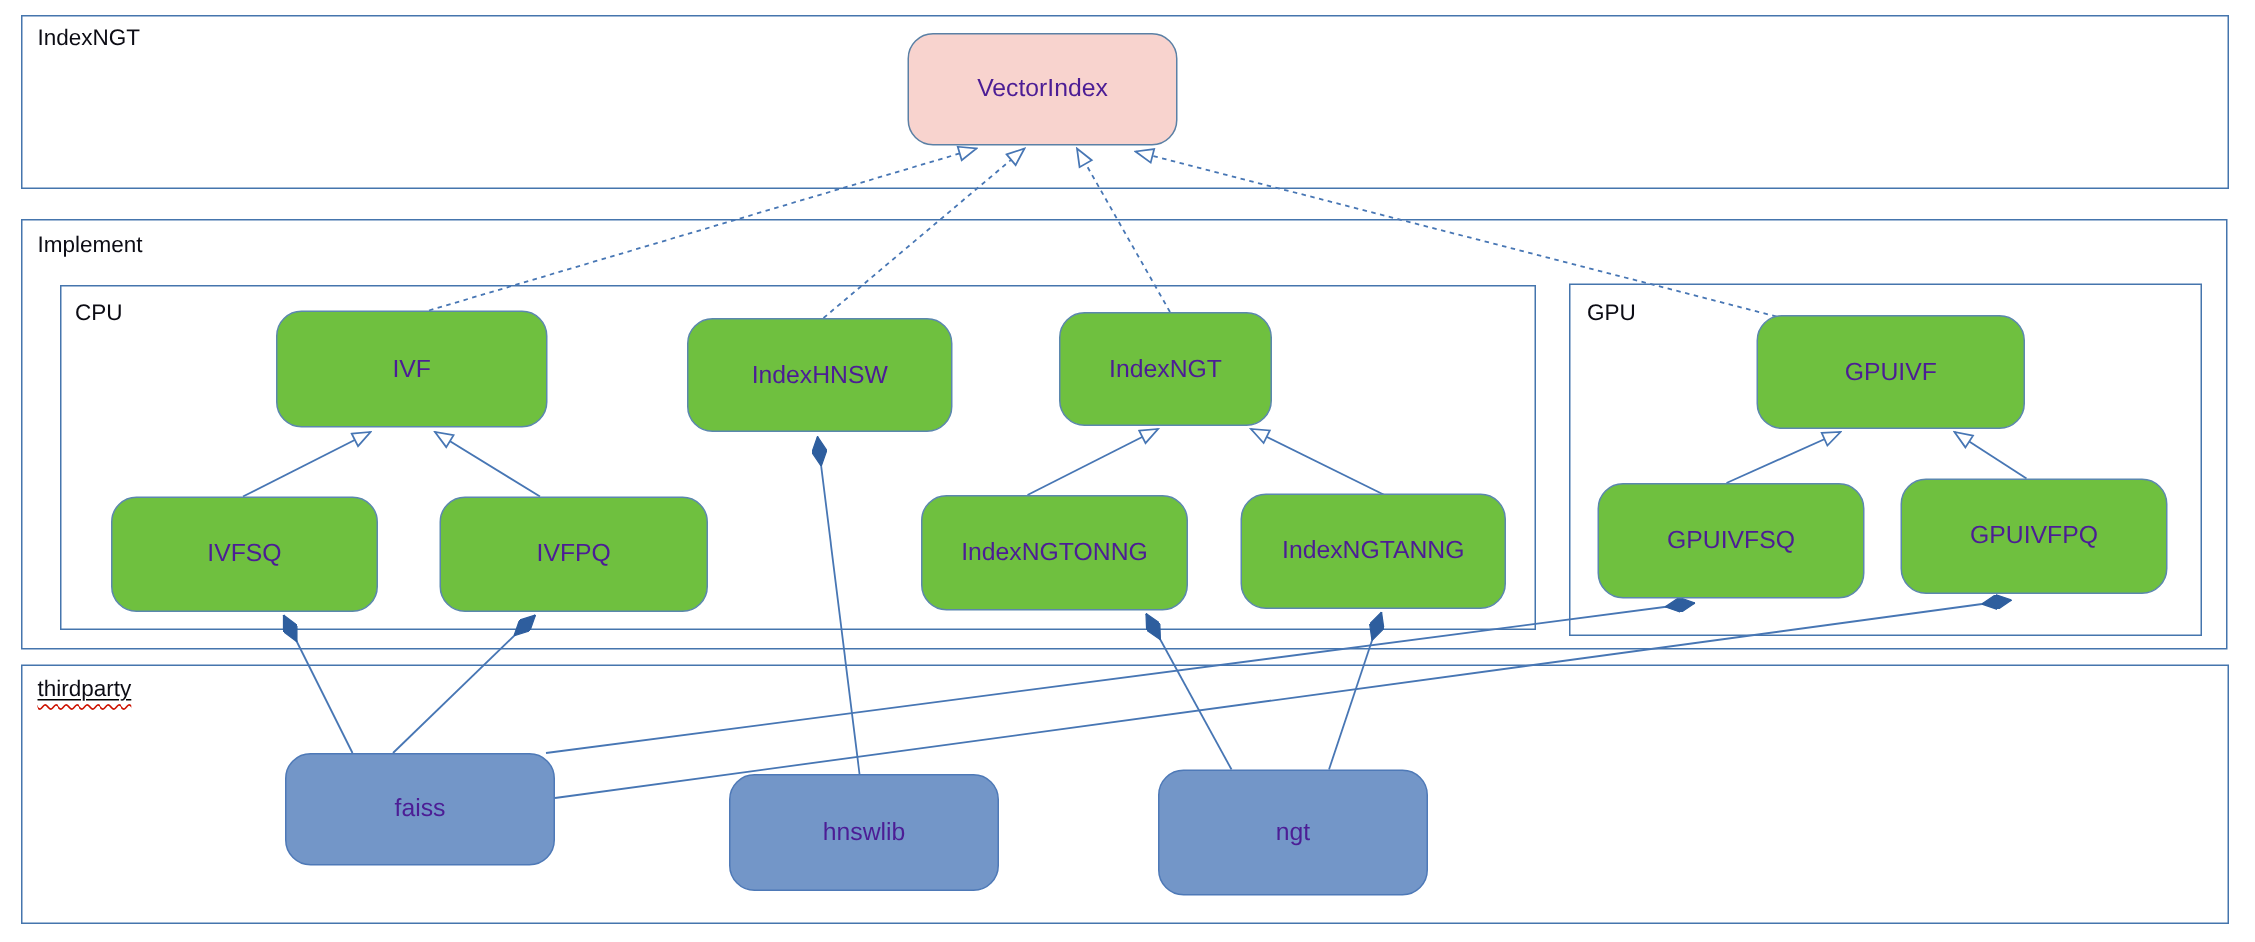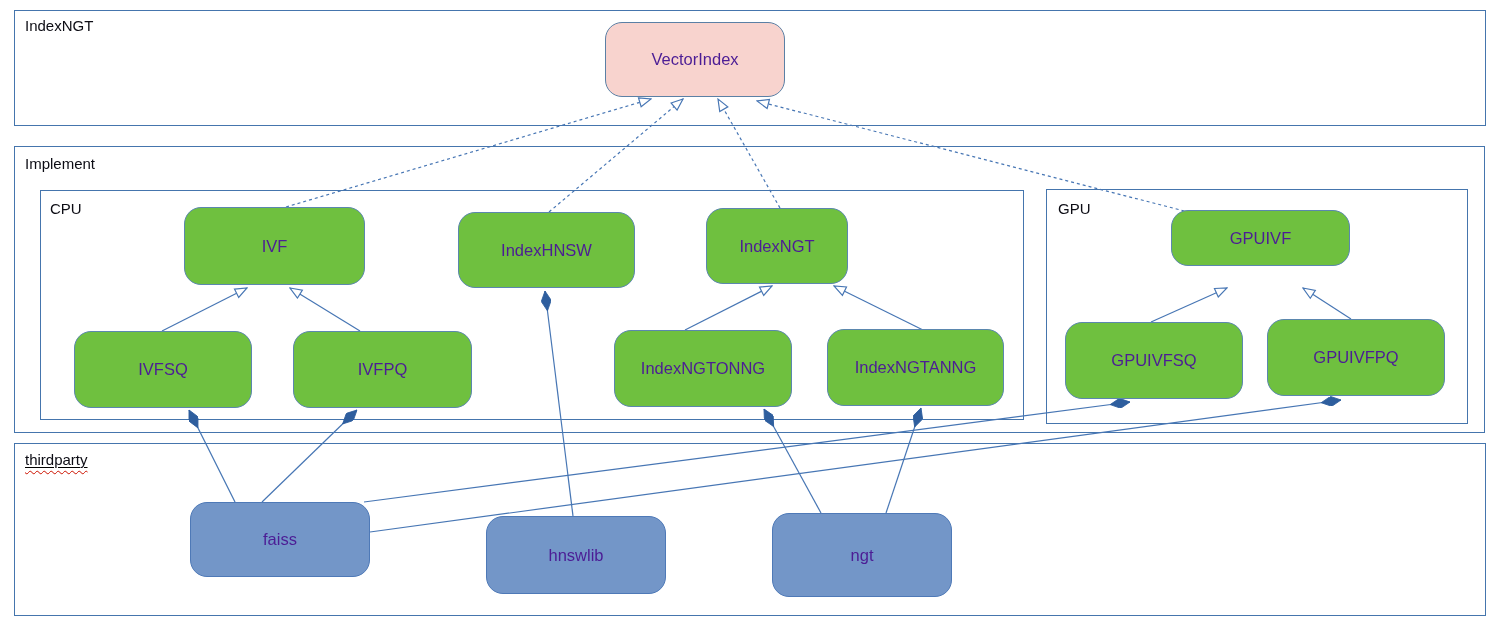--- a/index.html
+++ b/index.html
@@ -88,21 +88,21 @@
   </div>
 
   <div class="node node-class" style="left:458px;top:212px;width:177px;height:76px;">
     <span>IndexHNSW</span>
   </div>
 
   <div class="node node-class" style="left:706px;top:208px;width:142px;height:76px;">
     <span>IndexNGT</span>
   </div>
 
-  <div class="node node-class" style="left:1171px;top:210px;width:179px;height:56px;">
+  <div class="node node-class" style="left:1171px;top:210px;width:179px;height:76px;">
     <span>GPUIVF</span>
   </div>
 
   <div class="node node-class" style="left:74px;top:331px;width:178px;height:77px;">
     <span>IVFSQ</span>
   </div>
 
   <div class="node node-class" style="left:293px;top:331px;width:179px;height:77px;">
     <span>IVFPQ</span>
   </div>

